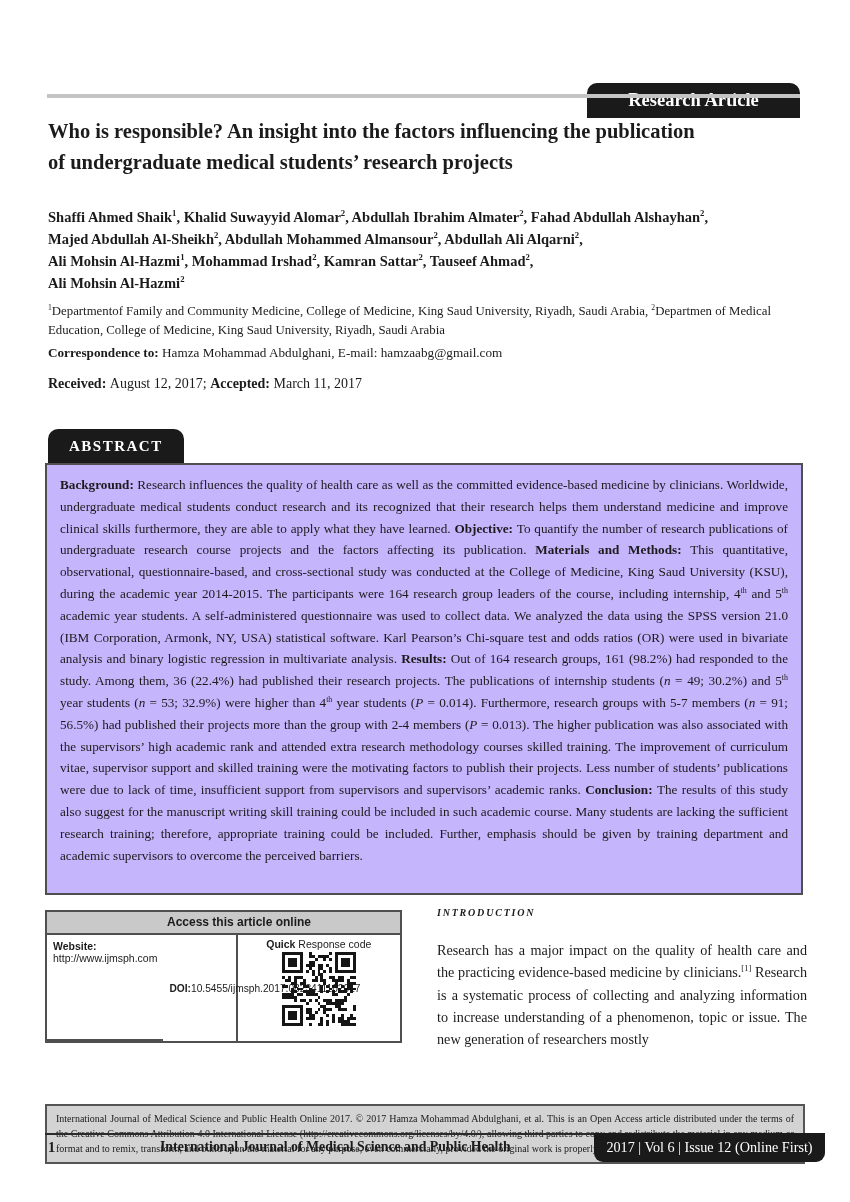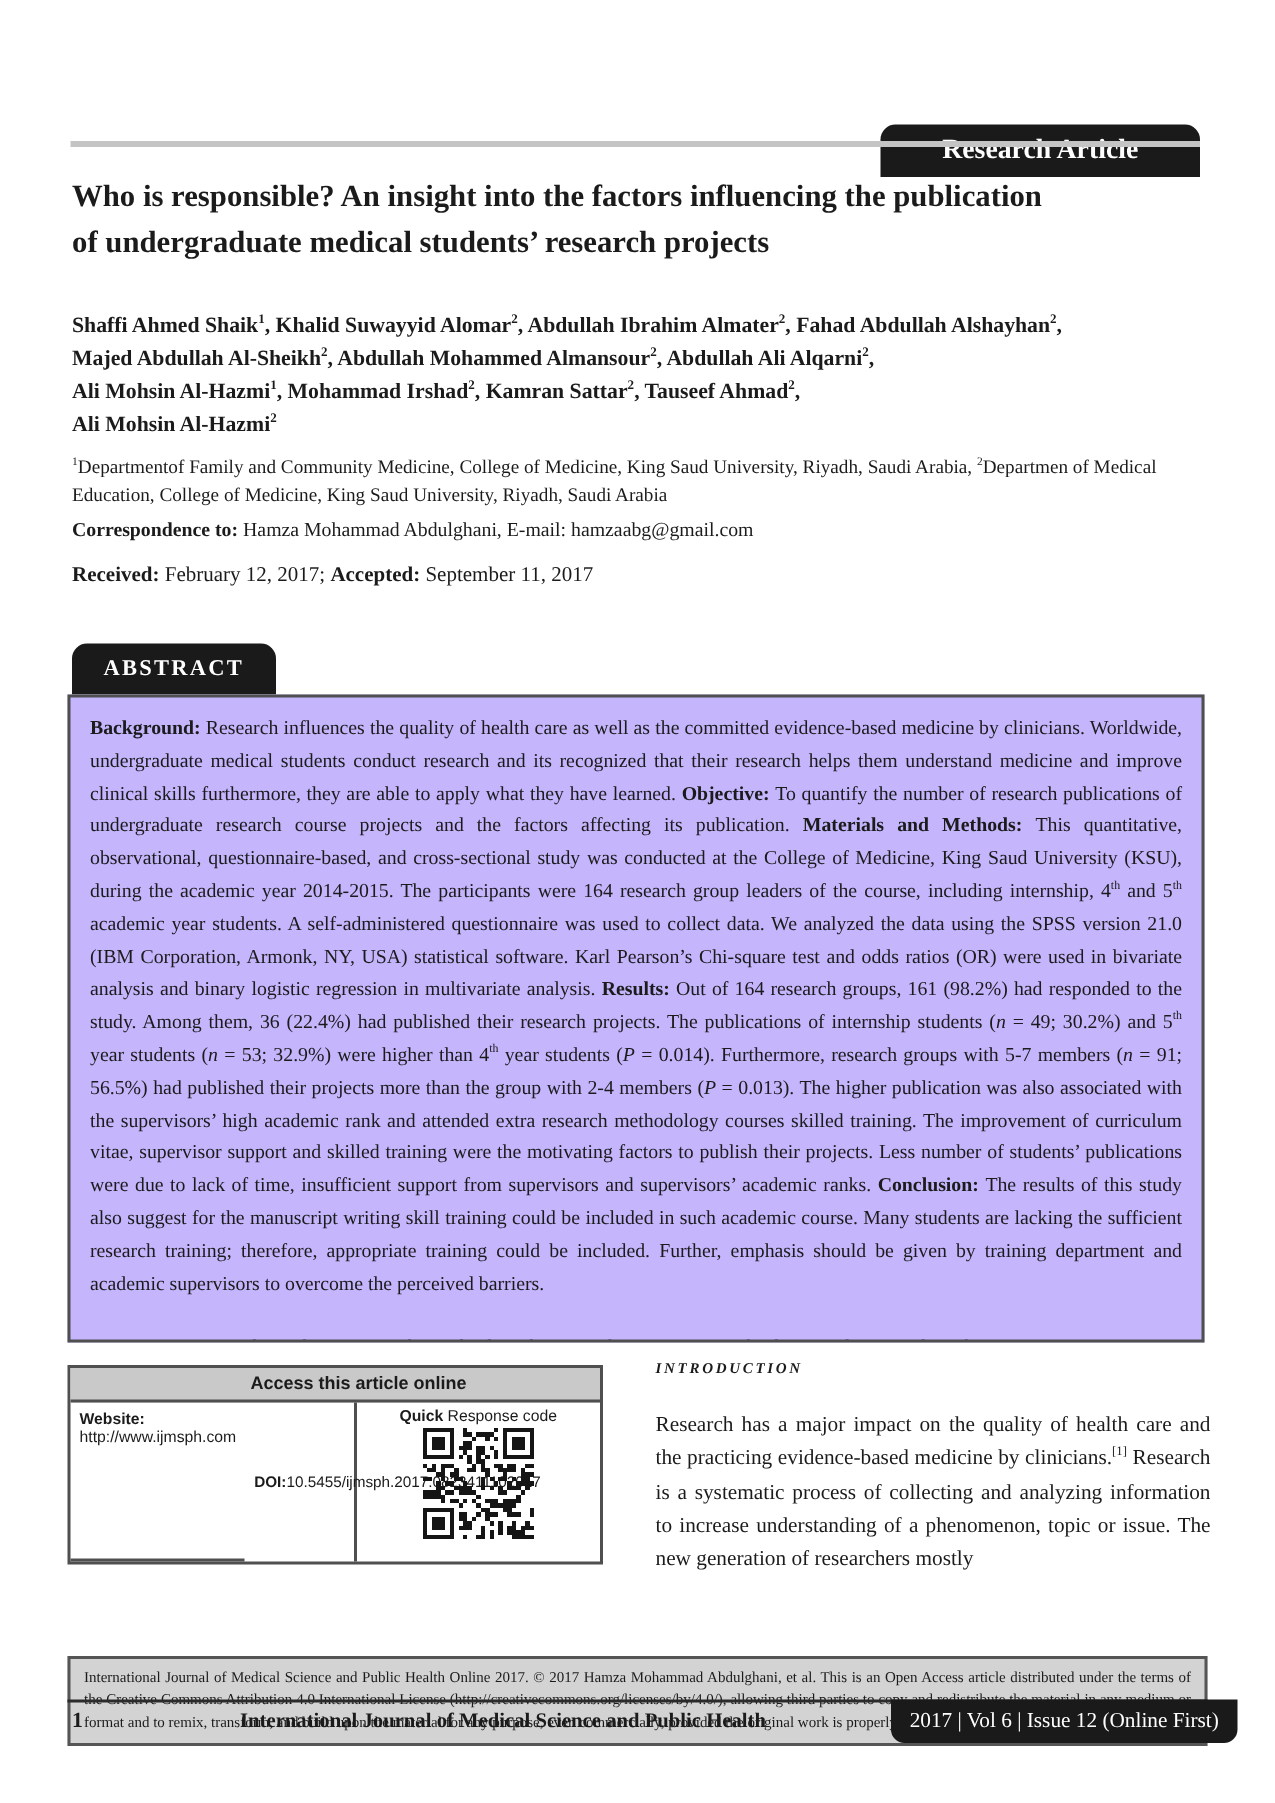--- a/index.html
+++ b/index.html
@@ -70,21 +70,21 @@
   <div class="header-rule"></div>
 
   <h1 class="title" style="margin:0;"><span>Who is responsible? An insight into the factors influencing the publication</span><br><span>of undergraduate medical students’ research projects</span></h1>
 
   <div class="authors"><span>Shaffi Ahmed Shaik</span><sup>1</sup><span>, Khalid Suwayyid Alomar</span><sup>2</sup><span>, Abdullah Ibrahim Almater</span><sup>2</sup><span>, Fahad Abdullah Alshayhan</span><sup>2</sup><span>,</span><br><span>Majed Abdullah Al-Sheikh</span><sup>2</sup><span>, Abdullah Mohammed Almansour</span><sup>2</sup><span>, Abdullah Ali Alqarni</span><sup>2</sup><span>,</span><br><span>Ali Mohsin Al-Hazmi</span><sup>1</sup><span>, Mohammad Irshad</span><sup>2</sup><span>, Kamran Sattar</span><sup>2</sup><span>, Tauseef Ahmad</span><sup>2</sup><span>,</span><br><span>Ali Mohsin Al-Hazmi</span><sup>2</sup></div>
 
   <div class="affiliations"><sup>1</sup><span>Departmentof Family and Community Medicine, College of Medicine, King Saud University, Riyadh, Saudi Arabia, </span><sup>2</sup><span>Departmen of Medical Education, College of Medicine, King Saud University, Riyadh, Saudi Arabia</span></div>
 
   <div class="correspondence"><span class="b">Correspondence to: </span><span>Hamza Mohammad Abdulghani, E-mail: hamzaabg@gmail.com</span></div>
 
-  <div class="received"><span class="b">Received: </span><span>February 12, 2017; </span><span class="b">Accepted: </span><span>September 11, 2017</span></div>
+  <div class="received"><span class="b">Received: </span><span>August 12, 2017; </span><span class="b">Accepted: </span><span>March 11, 2017</span></div>
 
   <div class="abstract-tab">ABSTRACT</div>
 
   <div class="abstract-box">
     <div><span class="b">Background: </span><span>Research influences the quality of health care as well as the committed evidence-based medicine by clinicians. Worldwide, undergraduate medical students conduct research and its recognized that their research helps them understand medicine and improve clinical skills furthermore, they are able to apply what they have learned. </span><span class="b">Objective: </span><span>To quantify the number of research publications of undergraduate research course projects and the factors affecting its publication. </span><span class="b">Materials and Methods: </span><span>This quantitative, observational, questionnaire-based, and cross-sectional study was conducted at the College of Medicine, King Saud University (KSU), during the academic year 2014-2015. The participants were 164 research group leaders of the course, including internship, 4</span><sup>th</sup><span> and 5</span><sup>th</sup><span> academic year students. A self-administered questionnaire was used to collect data. We analyzed the data using the SPSS version 21.0 (IBM Corporation, Armonk, NY, USA) statistical software. Karl Pearson’s Chi-square test and odds ratios (OR) were used in bivariate analysis and binary logistic regression in multivariate analysis. </span><span class="b">Results: </span><span>Out of 164 research groups, 161 (98.2%) had responded to the study. Among them, 36 (22.4%) had published their research projects. The publications of internship students (</span><span class="i">n</span><span> = 49; 30.2%) and 5</span><sup>th</sup><span> year students (</span><span class="i">n</span><span> = 53; 32.9%) were higher than 4</span><sup>th</sup><span> year students (</span><span class="i">P</span><span> = 0.014). Furthermore, research groups with 5-7 members (</span><span class="i">n</span><span> = 91; 56.5%) had published their projects more than the group with 2-4 members (</span><span class="i">P</span><span> = 0.013). The higher publication was also associated with the supervisors’ high academic rank and attended extra research methodology courses skilled training. The improvement of curriculum vitae, supervisor support and skilled training were the motivating factors to publish their projects. Less number of students’ publications were due to lack of time, insufficient support from supervisors and supervisors’ academic ranks. </span><span class="b">Conclusion: </span><span>The results of this study also suggest for the manuscript writing skill training could be included in such academic course. Many students are lacking the sufficient research training; therefore, appropriate training could be included. Further, emphasis should be given by training department and academic supervisors to overcome the perceived barriers.</span></div>
     <div class="keywords"><span class="b">KEY WORDS: </span><span>Undergraduate Research; Medical Students; Student Support; Medical Curriculum; Saudi Arabia</span></div>
   </div>
 
   <div class="access-table">
     <div class="access-header">Access this article online</div>

